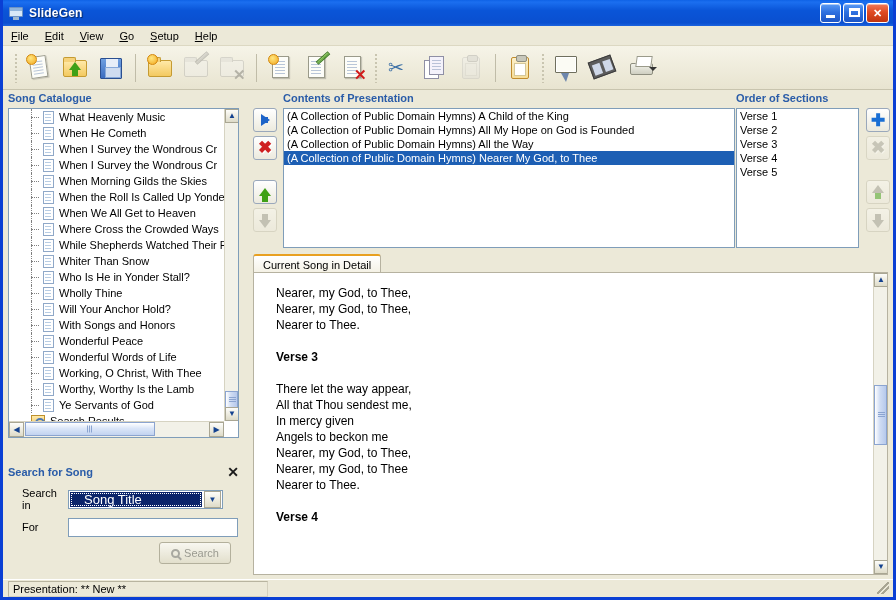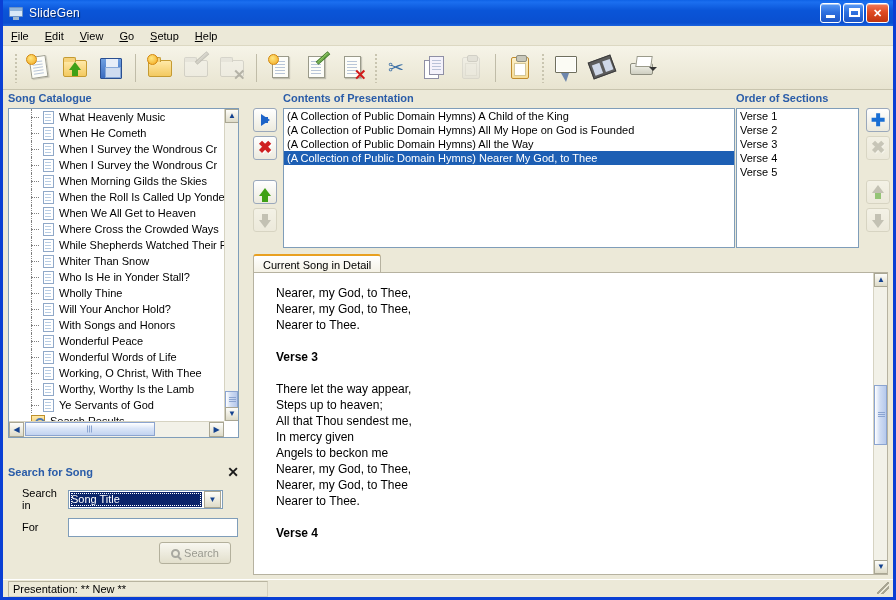--- a/index.html
+++ b/index.html
@@ -37,21 +37,21 @@
     background: #d8e8f8; border: 1px solid #6d93c4; border-radius: 1px;
   }
   .tb-icon .screen:before {
     content: ''; position: absolute; left: 0; top: 0; right: 0; height: 3px;
     background: #8fb4dc;
   }
   .tb-icon .stand {
     position: absolute; left: 5px; top: 12px; width: 6px; height: 3px; background: #9fb8d0;
   }
   .titlebar .tb-title {
-    color: #ffffff; font-weight: normal; font-size: 12px;
+    color: #ffffff; font-weight: bold; font-size: 12px;
     text-shadow: 1px 1px 1px rgba(0,0,0,0.55);
     letter-spacing: 0.2px;
   }
   .winbtns { position: absolute; right: 4px; top: 3px; display: flex; gap: 2px; }
   .winbtn {
     width: 21px; height: 20px; border-radius: 3px;
     border: 1px solid #ffffff;
     background: linear-gradient(to bottom, #5b9bf5 0%, #2f71e0 45%, #1c55c6 100%);
     position: relative;
     box-shadow: inset 0 1px 0 rgba(255,255,255,0.5);
@@ -265,21 +265,21 @@
   .search-close {
     position:absolute; right:0; top:-1px; font-size:14px; font-weight:bold; color:#1a1a1a; line-height:14px;
   }
   .frm-row { display:flex; align-items:center; height:22px; margin-top:6px; }
   .frm-lbl { width:60px; font-size:11px; padding-left:14px; }
   .combo {
     width:155px; height:19px; border:1px solid #7f9db9; background:#fff;
     display:flex; align-items:center; position:relative;
   }
   .combo .val {
-    flex:1; height:15px; margin:1px; padding-left:1px; font-size:11px; line-height:15px;
+    flex:1; height:15px; margin:1px; padding-left:14px; font-size:13px; line-height:15px;
     background:#0a246a; color:#fff; outline:1px dotted #fff; outline-offset:-2px;
   }
   .combo .arrowbtn {
     width:17px; height:17px; margin:1px; background:linear-gradient(to bottom,#fdfdfa,#dedbc8);
     border:1px solid #a9a693; display:flex; align-items:center; justify-content:center; color:#14428f; font-size:8px;
   }
   .txtinput {
     width:170px; height:19px; border:1px solid #7f9db9; background:#fff;
   }
   .btn-search {
@@ -726,21 +726,20 @@
       </div>
       <div class="detail-box">
         <div class="detail-text" id="detail-text">
             <div>Nearer, my God, to Thee,</div>
             <div>Nearer, my God, to Thee,</div>
             <div>Nearer to Thee.</div>
             <div class="blank"></div>
             <div class="hdg">Verse 3</div>
             <div class="blank"></div>
             <div>There let the way appear,</div>
-            <div>Steps up to heaven;</div>
             <div>All that Thou sendest me,</div>
             <div>In mercy given</div>
             <div>Angels to beckon me</div>
             <div>Nearer, my God, to Thee,</div>
             <div>Nearer, my God, to Thee</div>
             <div>Nearer to Thee.</div>
             <div class="blank"></div>
             <div class="hdg">Verse 4</div>
           </div>
         <div class="sb-v" style="bottom:0;">

